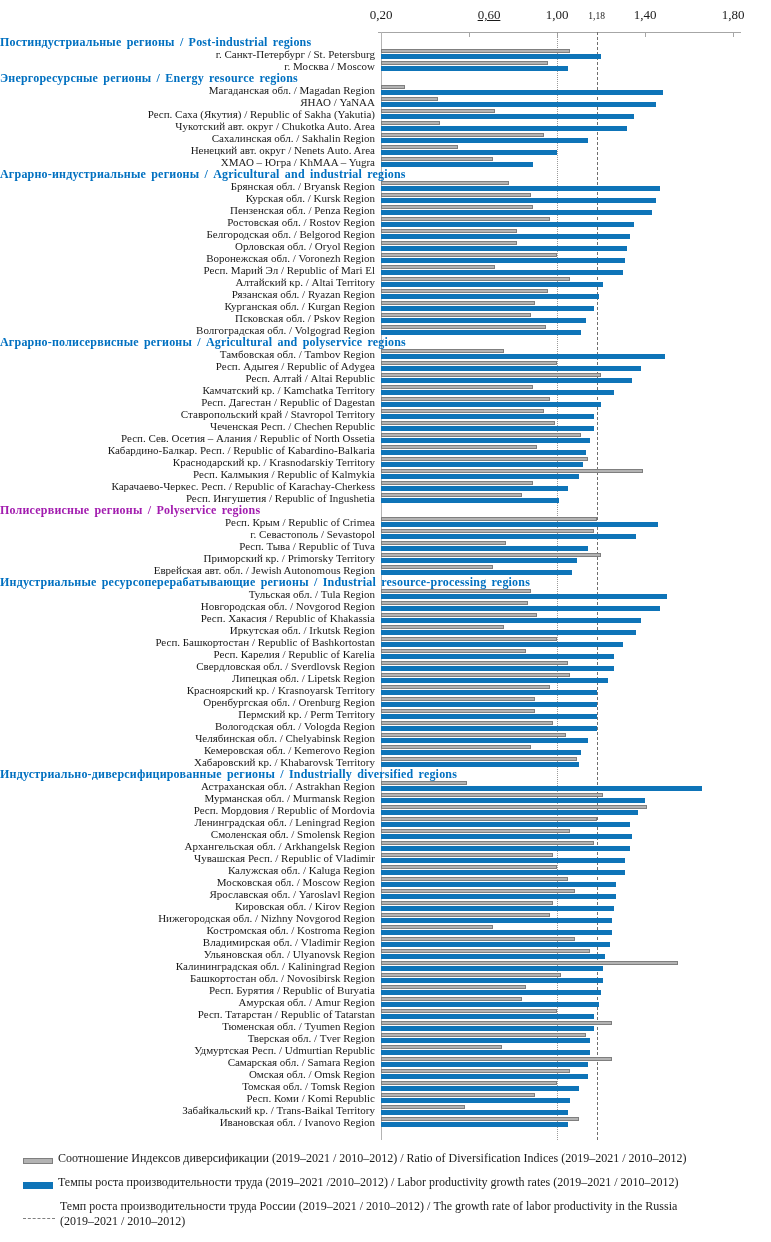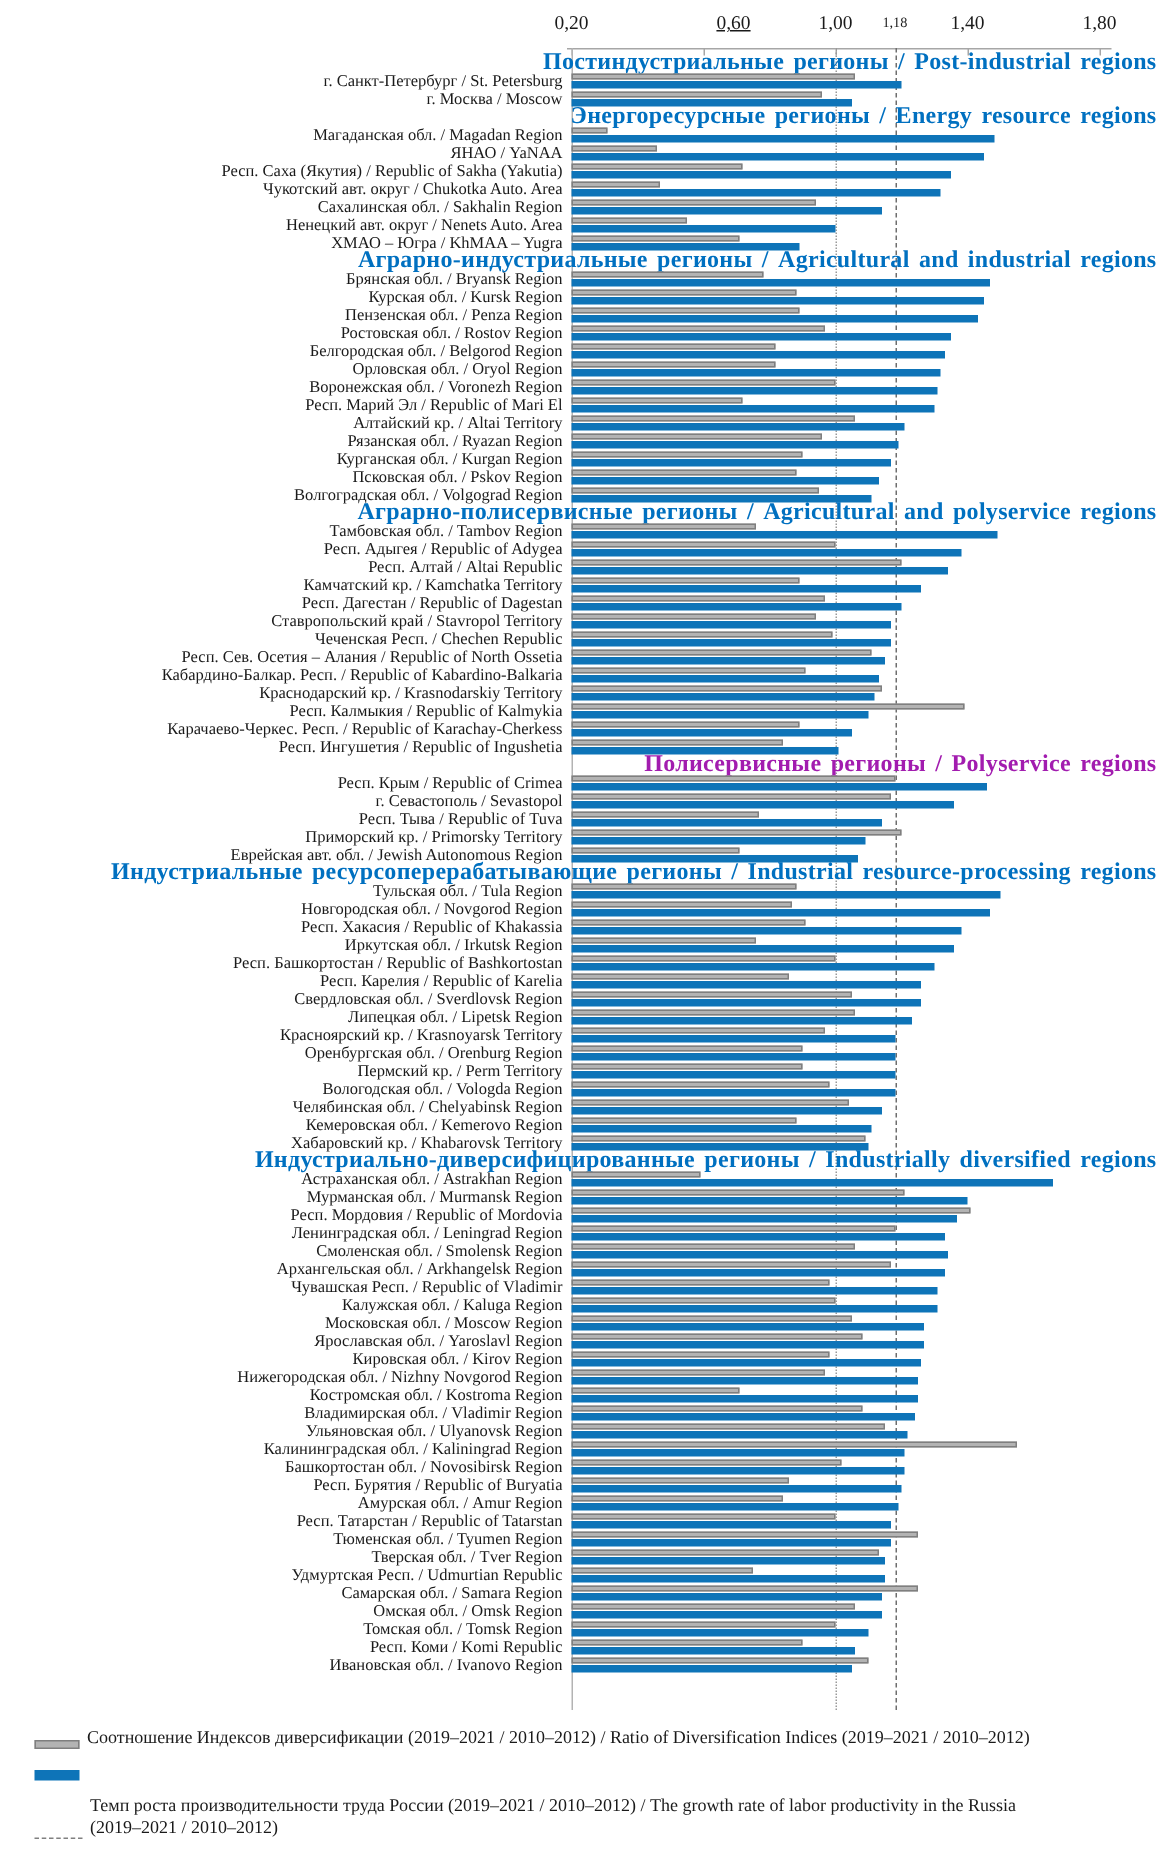--- a/index.html
+++ b/index.html
@@ -10,32 +10,32 @@
   .tick-label{position:absolute;top:7px;transform:translateX(-50%);font-size:13px;color:#1a1a1a;white-space:nowrap;}
   .tick-label.small{font-size:9.5px;top:11px;}
   .tick-mark{position:absolute;top:32px;width:1px;height:5px;background:#a6a6a6;}
   
   .vline{position:absolute;top:32px;height:1108px;width:0;}
   .vline.solid{border-left:1px solid #b3b3b3;}
   .vline.dotted{border-left:1px dotted #9a9a9a;}
   .vline.dashed{border-left:1px dashed #6e6e6e;}
   
   #rows{position:absolute;left:0;top:36px;width:771px;}
-  .hrow{height:12px;line-height:12px;text-align:right;font-weight:bold;font-size:16px;
+  .hrow{height:12px;line-height:12px;text-align:left;font-weight:bold;font-size:12px;
         letter-spacing:.2px;word-spacing:2px;color:#0070c0;white-space:nowrap;position:relative;z-index:2;}
   .rrow{height:12px;position:relative;}
   .rlabel{position:absolute;left:0;top:0;width:375px;height:12px;line-height:12px;
           text-align:right;font-size:11px;white-space:nowrap;}
   .bars{position:absolute;left:381px;top:0;height:12px;z-index:2;}
   .bar-gray{position:absolute;left:0;top:1px;height:4px;box-sizing:border-box;
             background:#b3b3b3;border:1px solid #7f7f7f;}
   .bar-blue{position:absolute;left:0;top:6px;height:5px;background:#0e74b8;}
   
   .legend{position:absolute;left:23px;top:1151px;width:745px;font-size:12px;}
-  .legend-row{display:flex;align-items:flex-end;margin-bottom:9px;font-family:Liberation Serif, serif;}
+  .legend-row{display:flex;align-items:center;margin-bottom:9px;font-family:Liberation Serif, serif;}
   .sw{flex:0 0 auto;margin-right:5px;}
   .sw-gray{width:30px;height:6px;margin-top:5px;box-sizing:border-box;background:#b3b3b3;border:1px solid #7f7f7f;}
   .sw-blue{width:30px;height:7px;margin-top:5px;background:#0e74b8;}
   .sw-dash{width:32px;height:0;margin-top:8px;border-top:1px dashed #808080;}
   .legend-text{line-height:15px;}
 </style>
 </head>
 <body>
 
 <div class="root">
@@ -635,35 +635,43 @@
         </div>
       </div>
       <div class="rrow">
         <div class="rlabel">Респ. Коми / Komi Republic</div>
         <div class="bars">
           <div class="bar-gray" style="width: 154px; background: rgb(179, 179, 179); border-color: rgb(127, 127, 127);"></div>
           <div class="bar-blue" style="width: 189.2px; background: rgb(14, 116, 184);"></div>
         </div>
       </div>
       <div class="rrow">
+        <div class="rlabel">Забайкальский кр. / Trans-Baikal Territory</div>
+        <div class="bars">
+          <div class="bar-gray" style="width: 83.6px; background: rgb(179, 179, 179); border-color: rgb(127, 127, 127);"></div>
+          <div class="bar-blue" style="width: 187px; background: rgb(14, 116, 184);"></div>
+        </div>
+      </div>
+      <div class="rrow">
         <div class="rlabel">Ивановская обл. / Ivanovo Region</div>
         <div class="bars">
           <div class="bar-gray" style="width: 198px; background: rgb(179, 179, 179); border-color: rgb(127, 127, 127);"></div>
           <div class="bar-blue" style="width: 187px; background: rgb(14, 116, 184);"></div>
         </div>
       </div>
     </div>
 
   <div class="legend">
     <div class="legend-row">
       <span class="sw sw-gray"></span>
       <span class="legend-text">Соотношение Индексов диверсификации (2019–2021 / 2010–2012) / Ratio of Diversification  Indices (2019–2021 / 2010–2012)</span>
     </div>
     <div class="legend-row">
       <span class="sw sw-blue"></span>
+      <span class="legend-text">Темпы роста производительности труда (2019–2021  /2010–2012) / Labor productivity growth rates (2019–2021 / 2010–2012)</span>
     </div>
     <div class="legend-row">
       <span class="sw sw-dash"></span>
       <span class="legend-text">
         <span>Темп роста производительности труда России (2019–2021 / 2010–2012) / The growth rate of labor productivity in the Russia</span><br>
         <span>(2019–2021 / 2010–2012)</span>
       </span>
     </div>
   </div>
 

